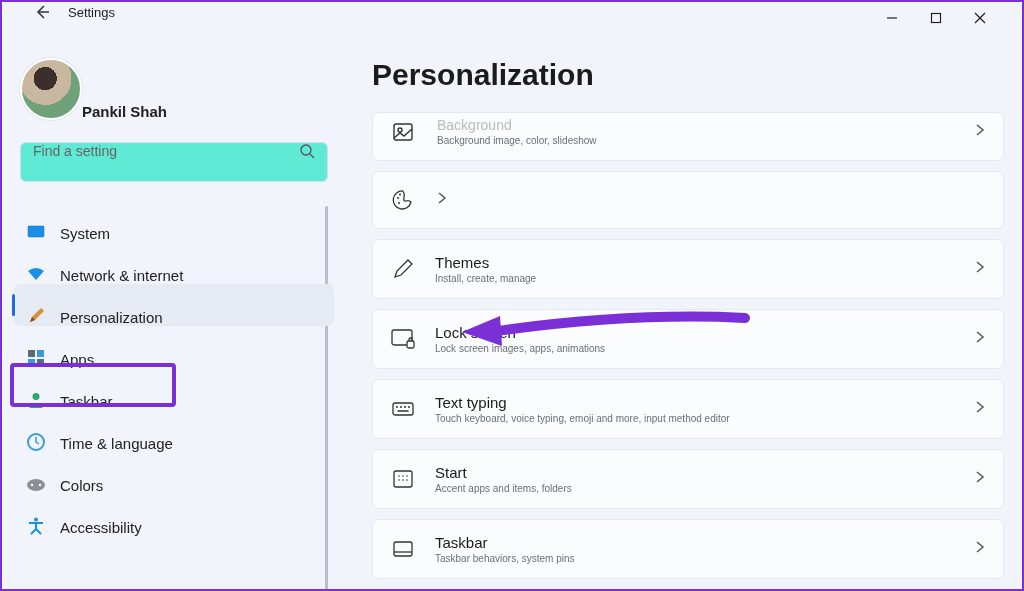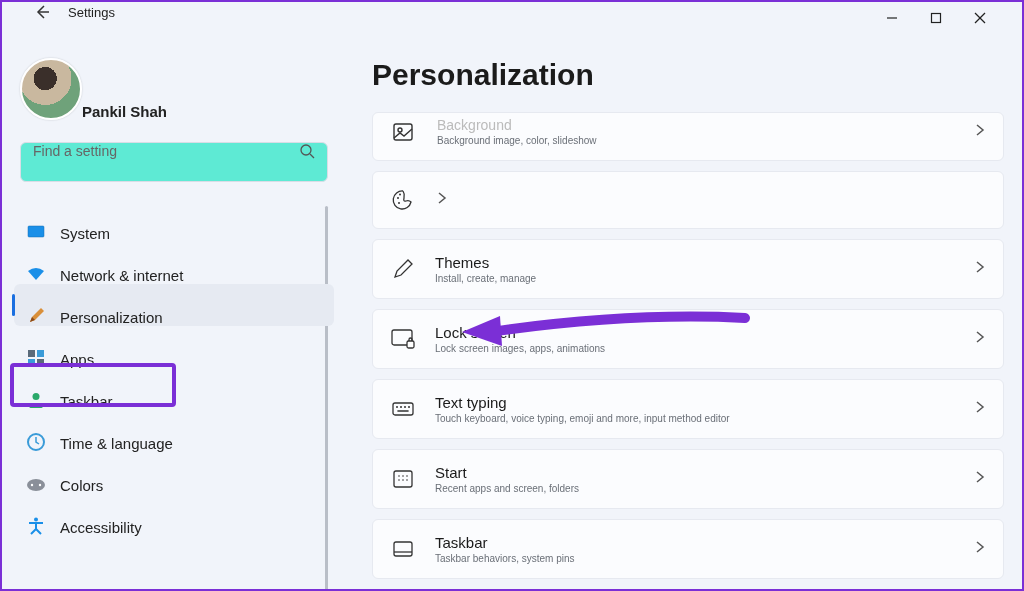--- a/index.html
+++ b/index.html
@@ -280,21 +280,21 @@
             <circle cx="8" cy="9" r="0.8" fill="#333"></circle>
             <circle cx="12" cy="9" r="0.8" fill="#333"></circle>
             <circle cx="16" cy="9" r="0.8" fill="#333"></circle>
             <circle cx="8" cy="13" r="0.8" fill="#333"></circle>
             <circle cx="12" cy="13" r="0.8" fill="#333"></circle>
             <circle cx="16" cy="13" r="0.8" fill="#333"></circle>
           </svg>
         </div>
       <div class="card-body">
         <div class="card-title">Start</div>
-        <div class="card-sub">Recent apps and screen, folders</div>
+        <div class="card-sub">Accent apps and items, folders</div>
       </div>
       <div class="card-caret"><svg width="14" height="14">
             <path d="M4 2 L10 7 L4 12" stroke="#555" stroke-width="1.5" fill="none"></path>
           </svg></div>
     </div>
 
     <div class="card">
       <div class="card-icon">
           <svg width="24" height="24" viewBox="0 0 24 24">
             <rect x="3" y="5" width="18" height="14" rx="2" stroke="#333" stroke-width="1.3" fill="none"></rect>

